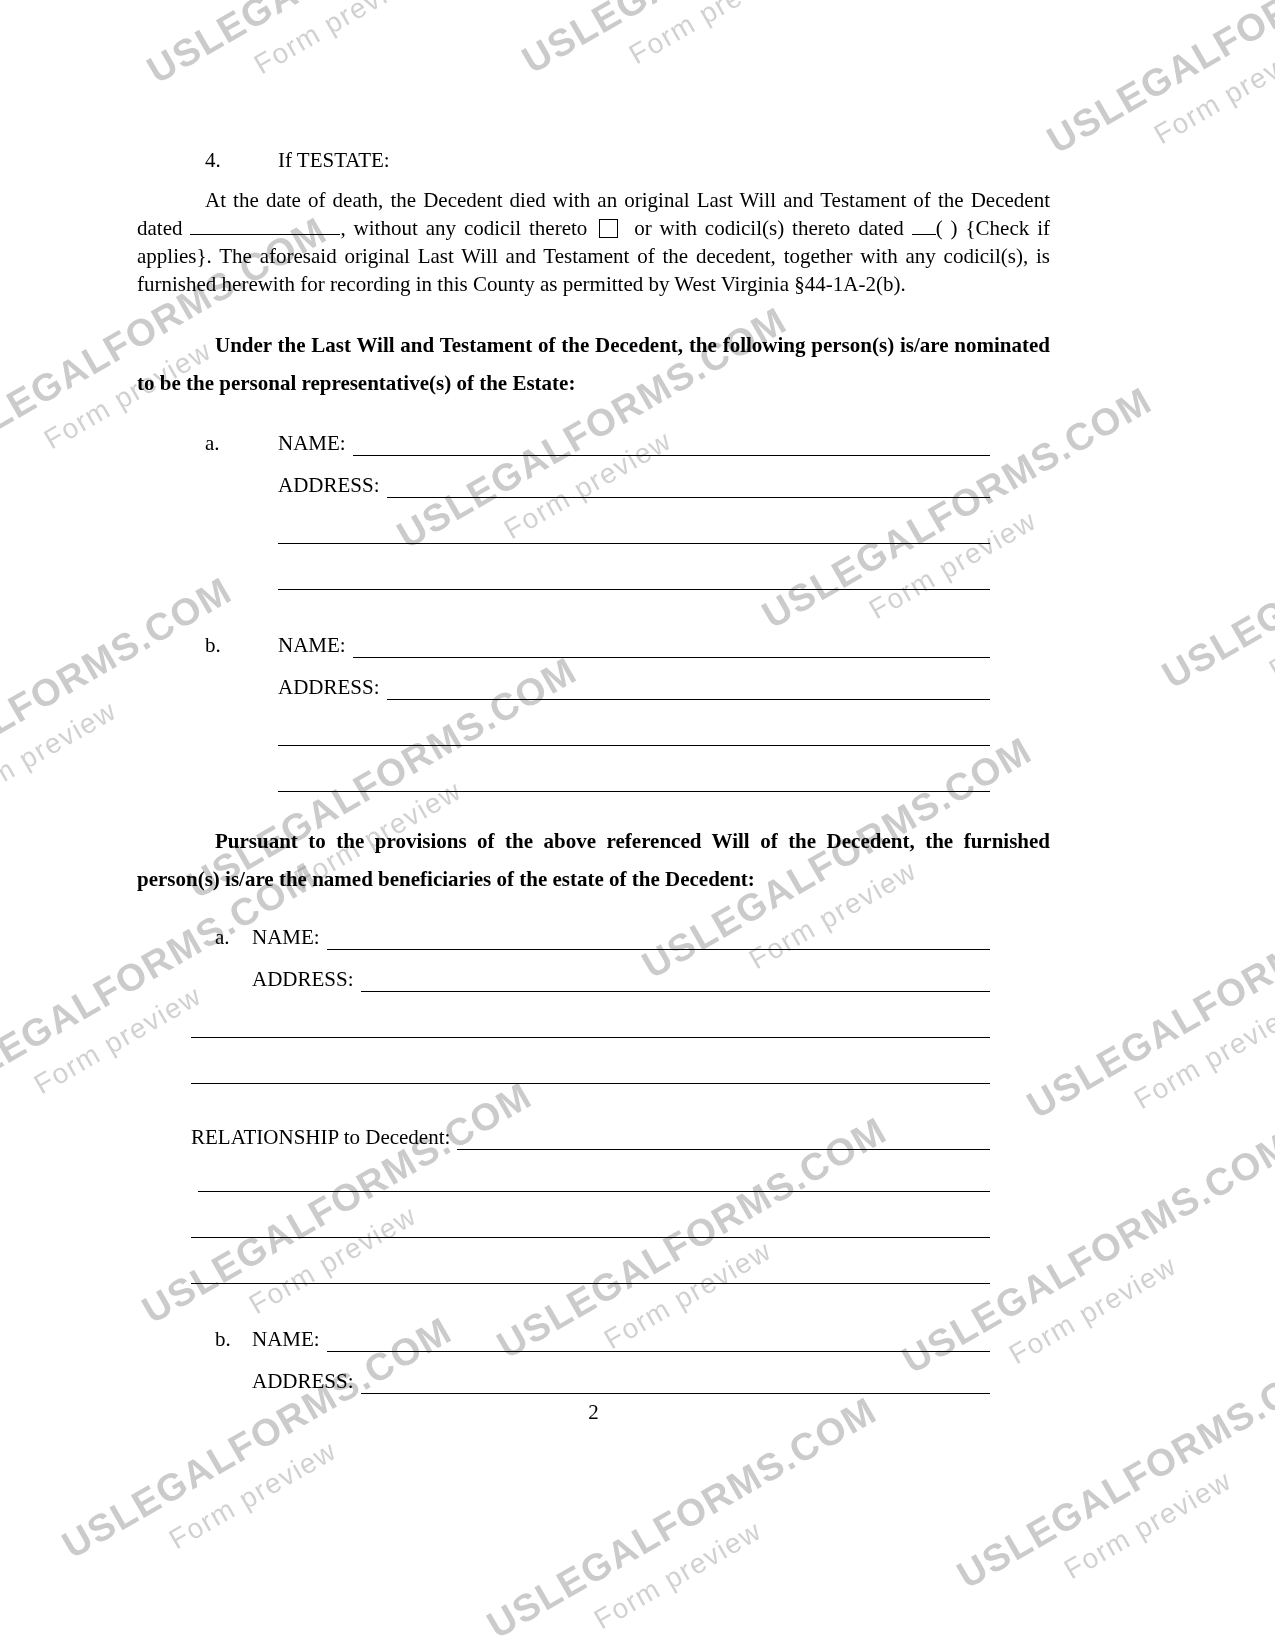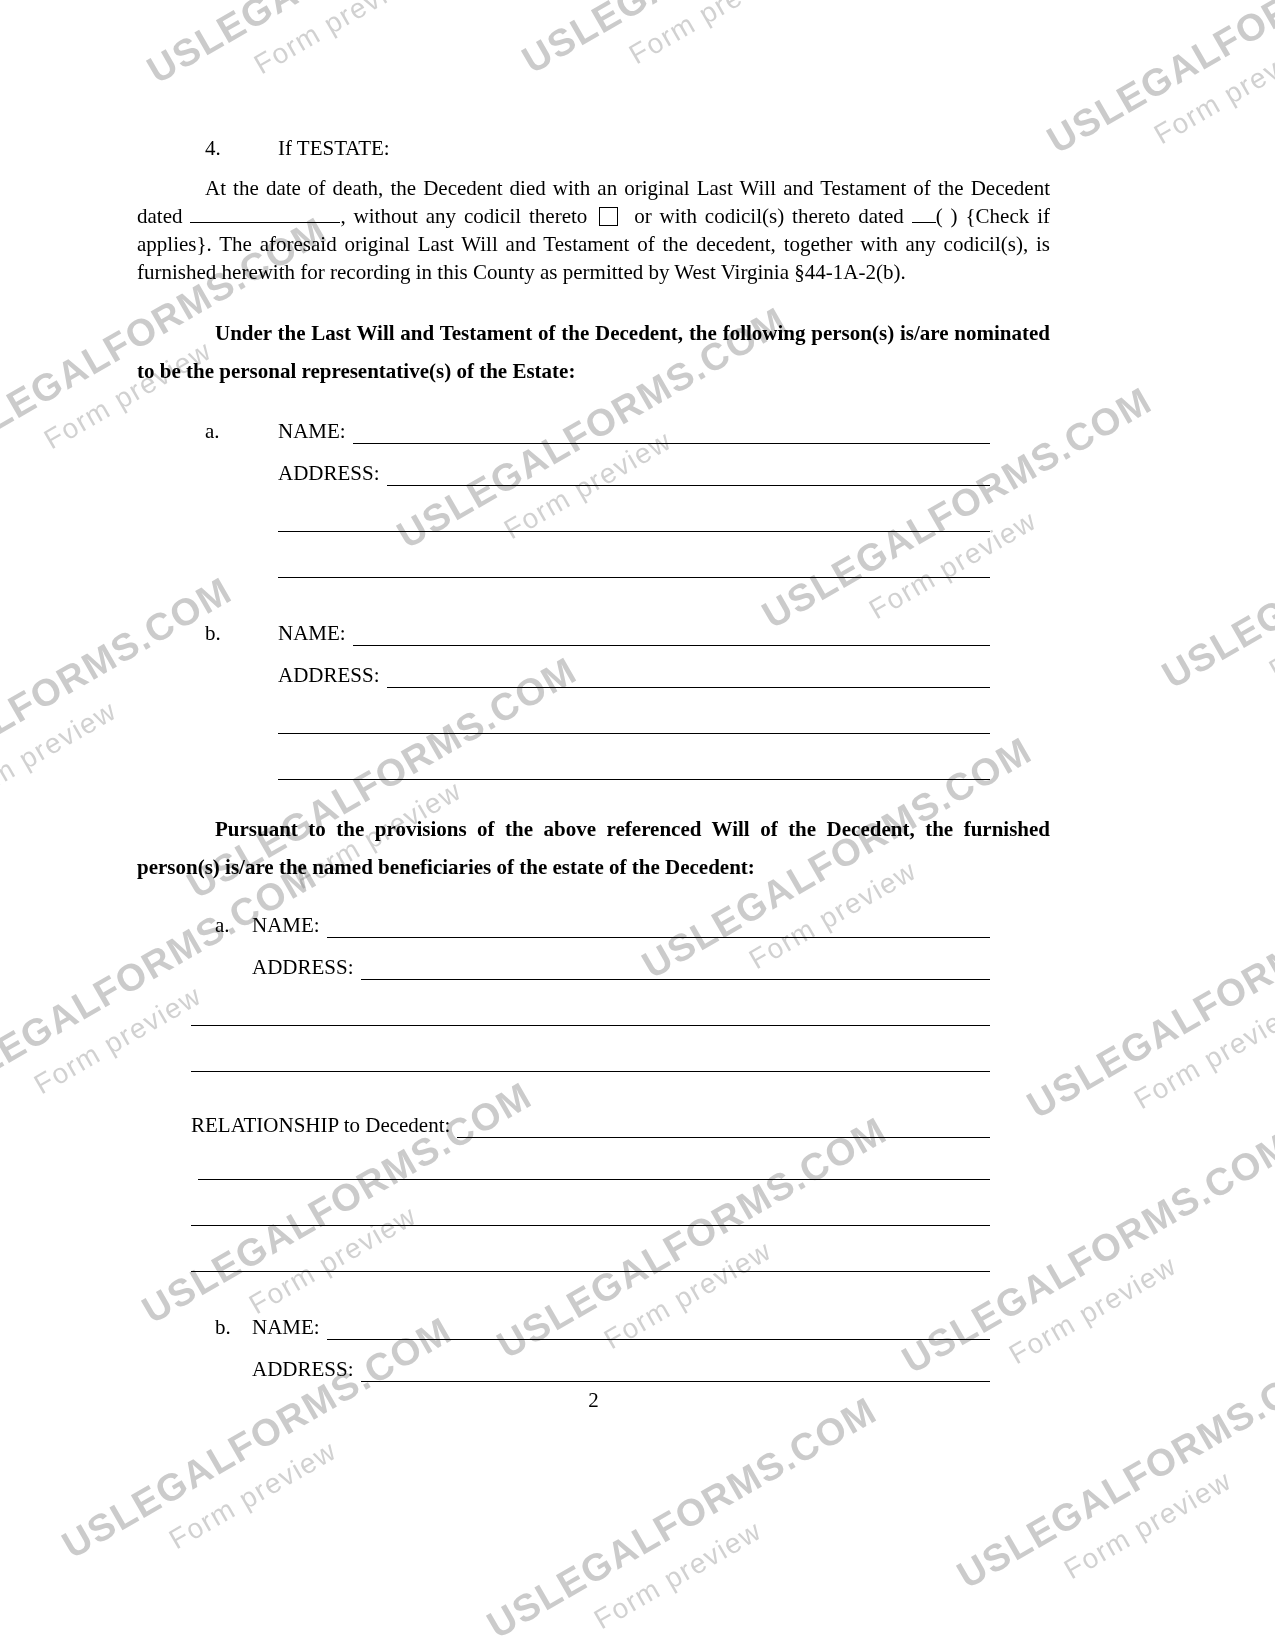--- a/index.html
+++ b/index.html
@@ -25,21 +25,21 @@
     color: rgba(125,125,125,0.40);
   }
   .wm-preview {
     font-family: "Liberation Sans", sans-serif;
     font-size: 28px;
     letter-spacing: 1.5px;
     color: rgba(145,145,145,0.42);
     margin: 10px 0 0 95px;
   }
   
-  .content { position: absolute; left: 137px; top: 136px; width: 913px; z-index: 1; }
+  .content { position: absolute; left: 137px; top: 148px; width: 913px; z-index: 1; }
   .heading-row { height: 28px; }
   .enum1 { display: inline-block; margin-left: 68px; width: 73px; }
   .para { margin: 0; line-height: 28px; text-align: justify; }
   .p1 { margin-top: 10px; text-indent: 68px; }
   .p-intro { text-indent: 78px; line-height: 38px; font-weight: bold; }
   .p-intro1 { margin-top: 28px; }
   .p-intro2 { margin-top: 30px; }
   .iblank { display: inline-block; border-bottom: 1.5px solid #000; height: 5px; }
   .w-date { width: 150px; }
   .w-short { width: 24px; }

